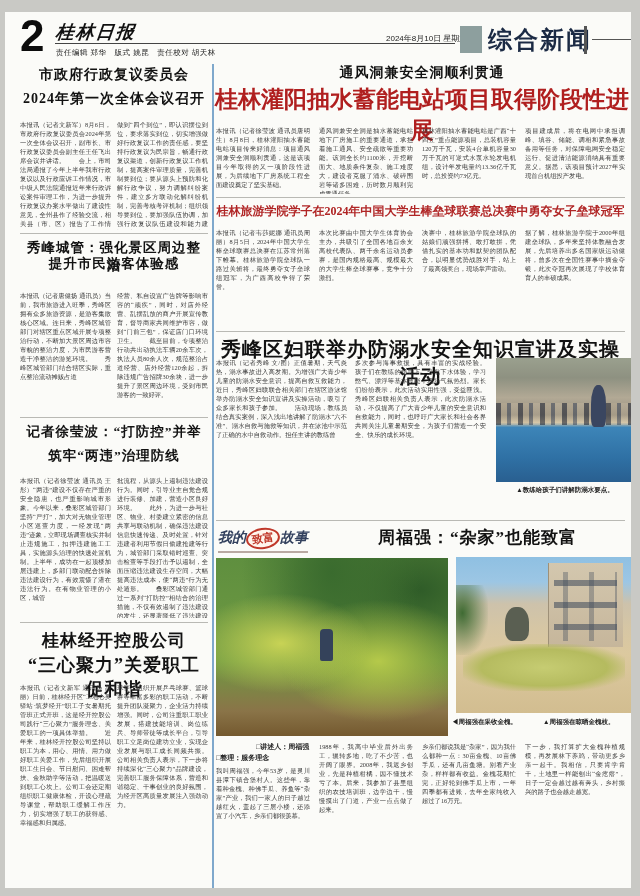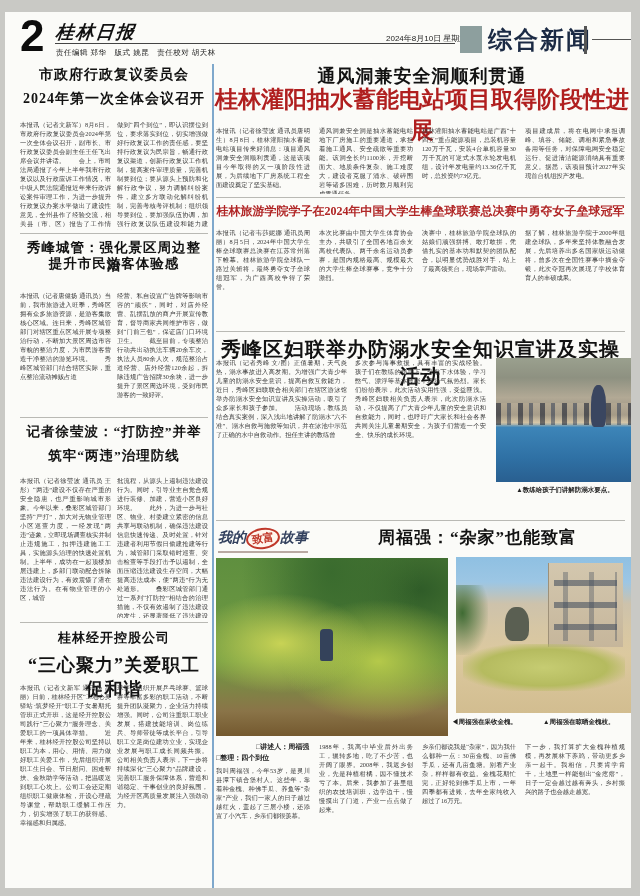--- a/index.html
+++ b/index.html
@@ -80,26 +80,26 @@
 <div class="abs body-col" style="left:20px; top:291px; width:91px; height:122px;">本报讯（记者唐健扬 通讯员）当前，我市旅游进入旺季，秀峰区拥有众多旅游资源，是游客集散核心区域。连日来，秀峰区城管部门对辖区重点区域开展专项整治行动，不断加大景区周边市容市貌的整治力度，为市民游客营造干净整洁的游览环境。　　秀峰区城管部门结合辖区实际，重点整治流动摊贩占道</div>
 <div class="abs body-col" style="left:117px; top:291px; width:91px; height:122px;">经营、私自设置广告牌等影响市容的“顽疾”，同时，对店外经营、乱摆乱放的商户开展宣传教育，督导商家共同维护市容，做到“门前三包”，保证店门口环境卫生。　　截至目前，专项整治行动共出动执法车辆20余车次，执法人员80余人次，规范整治占道经营、店外经营120余起，拆除违规广告招牌30余块，进一步提升了景区周边环境，受到市民游客的一致好评。</div>
 <div class="abs rule-h" style="left:20px; top:417px; width:188px;"></div>
 
 <div class="abs hl ctr" style="left:20px; top:423px; width:188px; font-size:13.5px;">记者徐莹波：“打防控”并举</div>
 <div class="abs hl ctr" style="left:20px; top:447px; width:188px; font-size:13.5px;">筑牢“两违”治理防线</div>
 <div class="abs body-col" style="left:20px; top:476px; width:91px; height:142px;">本报讯（记者徐莹波 通讯员 王彤）“两违”建设不仅存在严重的安全隐患，也严重影响城市形象。今年以来，叠彩区城管部门坚持“严打”，加大对无物业管理小区巡查力度，一经发现“两违”迹象，立即现场调查核实并制止违规施工，扣押违建施工工具，实施源头治理的快速处置机制。上半年，成功在一起顶楼加层违建上，多部门联动配合拆除违法建设行为，有效震慑了潜在违法行为。在有物业管理的小区，城管</div>
 <div class="abs body-col" style="left:117px; top:476px; width:91px; height:142px;">批流程，从源头上遏制违法建设行为。同时，引导业主自觉合规进行装修、加建，营造小区良好环境。　　此外，为进一步与社区、物业、村委建立紧密的信息共享与联动机制，确保违法建设信息快速传递、及时处置，针对违建者利用节假日偷建抢建等行为，城管部门采取错时巡查、突击检查等手段打击予以遏制，全面压缩违法建设生存空间，大幅提高违法成本，使“两违”行为无处遁形。　　叠彩区城管部门通过一系列“打防控”相结合的治理措施，不仅有效遏制了违法建设的发生，还显著降低了违法建设的发生率。今年以来，已成功拆除新增违建25处，防止了违法建设蔓延势头。</div>
 <div class="abs rule-h" style="left:20px; top:622px; width:188px;"></div>
 
-<div class="abs hl ctr" style="left:20px; top:629px; width:188px; font-size:13px;">桂林经开控股公司</div>
+<div class="abs hl ctr" style="left:20px; top:629px; width:188px; font-size:17px;">桂林经开控股公司</div>
 <div class="abs hl ctr" style="left:20px; top:653px; width:188px; font-size:18px;">“三心聚力”关爱职工促和谐</div>
 <div class="abs body-col" style="left:20px; top:683px; width:91px; height:205px;">本报讯（记者文新军 通讯员 吕丽）日前，桂林经开区“工地心灵驿站·筑梦经开”职工子女暑期托管班正式开班，这是经开控股公司践行“三心聚力”服务理念、关爱职工的一项具体举措。　　近年来，桂林经开控股公司坚持以职工为本，用心、用情、用力做好职工关爱工作，先后组织开展职工生日会、节日慰问、困难帮扶、金秋助学等活动，把温暖送到职工心坎上。公司工会还定期组织职工健康体检，开设心理疏导课堂，帮助职工缓解工作压力，切实增强了职工的获得感、幸福感和归属感。</div>
 <div class="abs body-col" style="left:117px; top:683px; width:91px; height:205px;">球赛，组织开展乒乓球赛、篮球赛等丰富多彩的职工活动，不断提升团队凝聚力，企业活力持续增强。同时，公司注重职工职业发展，搭建技能培训、岗位练兵、导师带徒等成长平台，引导职工立足岗位建功立业，实现企业发展与职工成长同频共振。　　公司相关负责人表示，下一步将持续深化“三心聚力”品牌建设，完善职工服务保障体系，营造和谐稳定、干事创业的良好氛围，为经开区高质量发展注入强劲动力。</div>
 
-<div class="abs hl ctr" style="left:216px; top:64px; width:412px; font-size:18px;">通风洞兼安全洞顺利贯通</div>
+<div class="abs hl ctr" style="left:216px; top:64px; width:412px; font-size:14px;">通风洞兼安全洞顺利贯通</div>
 <div class="abs ctr" style="left:214px; top:84px; width:416px; font-size:23px; font-weight:900; font-family:'Liberation Sans',sans-serif; color:#b01f1f; letter-spacing:0;">桂林灌阳抽水蓄能电站项目取得阶段性进展</div>
 <div class="abs body-col" style="left:216px; top:126px; width:94px; height:68px;">本报讯（记者徐莹波 通讯员唐明生）8月8日，桂林灌阳抽水蓄能电站项目传来好消息：项目通风洞兼安全洞顺利贯通，这是该项目今年取得的又一项阶段性进展，为后续地下厂房系统工程全面建设奠定了坚实基础。</div>
 <div class="abs body-col" style="left:319px; top:126px; width:94px; height:68px;">通风洞兼安全洞是抽水蓄能电站地下厂房施工的重要通道，承担着施工通风、安全疏散等重要功能。该洞全长约1100米，开挖断面大、地质条件复杂、施工难度大，建设者克服了涌水、破碎围岩等诸多困难，历时数月顺利完成贯通任务。</div>
 <div class="abs body-col" style="left:422px; top:126px; width:94px; height:68px;">桂林灌阳抽水蓄能电站是广西“十四五”重点能源项目，总装机容量120万千瓦，安装4台单机容量30万千瓦的可逆式水泵水轮发电机组，设计年发电量约13.36亿千瓦时，总投资约73亿元。</div>
 <div class="abs body-col" style="left:525px; top:126px; width:100px; height:68px;">项目建成后，将在电网中承担调峰、填谷、储能、调相和紧急事故备用等任务，对保障电网安全稳定运行、促进清洁能源消纳具有重要意义。据悉，该项目预计2027年实现首台机组投产发电。</div>
 <div class="abs rule-h" style="left:216px; top:197px; width:409px;"></div>
 
 <div class="abs ctr" style="left:216px; top:203px; width:409px; font-size:12px; font-weight:bold; color:#b02525;">桂林旅游学院学子在2024年中国大学生棒垒球联赛总决赛中勇夺女子垒球冠军</div>
 <div class="abs body-col" style="left:216px; top:228px; width:94px; height:100px;">本报讯（记者韦莎妮娜 通讯员周丽）8月5日，2024年中国大学生棒垒球联赛总决赛在江苏常州落下帷幕。桂林旅游学院垒球队一路过关斩将，最终勇夺女子垒球组冠军，为广西高校争得了荣誉。</div>
 <div class="abs body-col" style="left:319px; top:228px; width:94px; height:100px;">本次比赛由中国大学生体育协会主办，共吸引了全国各地百余支高校代表队、两千余名运动员参赛，是国内规格最高、规模最大的大学生棒垒球赛事，竞争十分激烈。</div>
@@ -130,21 +130,21 @@
   <div class="house">
       <div class="house-windows"></div>
     </div>
   <div class="branches"></div>
   <div class="squatter"></div>
 </div>
 <div class="abs caption" style="left:452px; top:718px; width:92px;">◀周福强在采收金槐。</div>
 <div class="abs caption" style="left:543px; top:718px; width:92px;">▲周福强在晾晒金槐枝。</div>
 
 <div class="abs" style="left:216px; top:742px; width:94px; font-size:7px; font-weight:bold; color:#222;padding-left:40px;">□讲述人：周福强</div>
-<div class="abs" style="left:216px; top:753px; width:94px; font-size:7px; font-weight:bold; color:#222;">□整理：四个到位</div>
+<div class="abs" style="left:216px; top:753px; width:94px; font-size:7px; font-weight:bold; color:#222;">□整理：服务理念</div>
 <div class="abs body-col" style="left:216px; top:766px; width:94px; height:124px;">我叫周福强，今年53岁，是灵川县潭下镇合堡村人。这些年，靠着种金槐、种佛手瓜、养鱼等“杂家”产业，我们一家人的日子越过越红火，盖起了三层小楼，还添置了小汽车，乡亲们都很羡慕。</div>
 <div class="abs body-col" style="left:319px; top:742px; width:94px; height:148px;">1988年，我高中毕业后外出务工，辗转多地，吃了不少苦，也开阔了眼界。2008年，我返乡创业，先是种植柑橘，因不懂技术亏了本。后来，我参加了县里组织的农技培训班，边学边干，慢慢摸出了门道，产业一点点做了起来。</div>
 <div class="abs body-col" style="left:422px; top:742px; width:94px; height:148px;">乡亲们都说我是“杂家”，因为我什么都种一点：30亩金槐、10亩佛手瓜，还有几亩鱼塘。别看产业杂，样样都有收益。金槐花期忙完，正好轮到佛手瓜上市，一年四季都有进账，去年全家纯收入超过了16万元。</div>
 <div class="abs body-col" style="left:525px; top:742px; width:100px; height:148px;">下一步，我打算扩大金槐种植规模，再发展林下养鸡，带动更多乡亲一起干。我相信，只要肯学肯干，土地里一样能刨出“金疙瘩”，日子一定会越过越有奔头，乡村振兴的路子也会越走越宽。</div>
 
 <div class="abs" style="left:0; top:0; width:640px; height:12px; background:#c9c9c5;"></div>
 <div class="abs" style="left:0; top:0; width:5px; height:896px; background:#c9c9c5;"></div>
 <div class="abs" style="left:631px; top:0; width:9px; height:896px; background:#c9c9c5;"></div>
 <div class="abs" style="left:0; top:888px; width:640px; height:8px; background:#c9c9c5;"></div>
 

